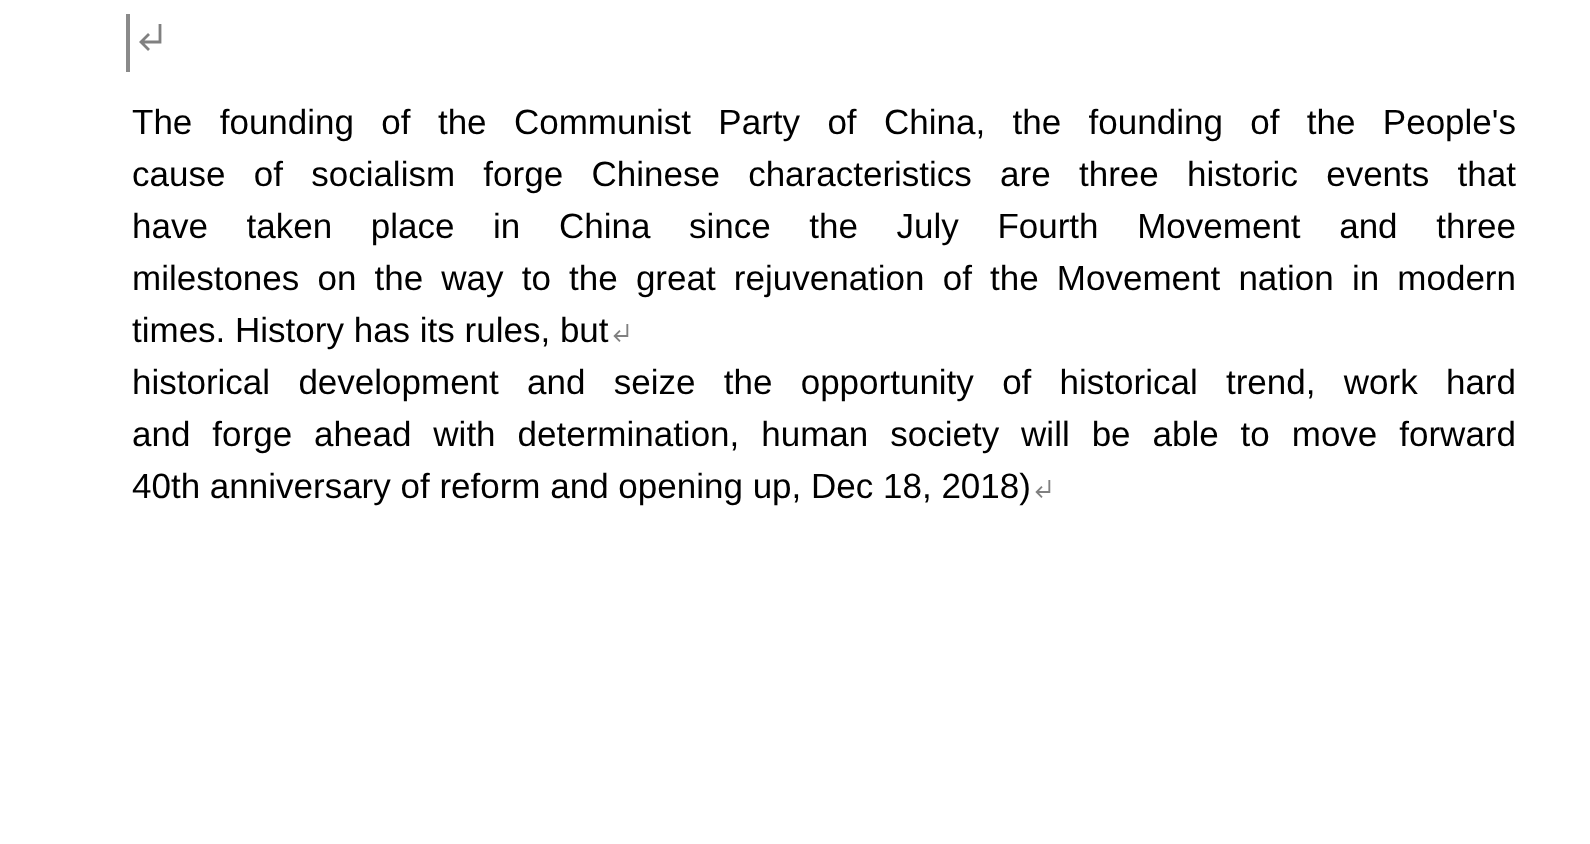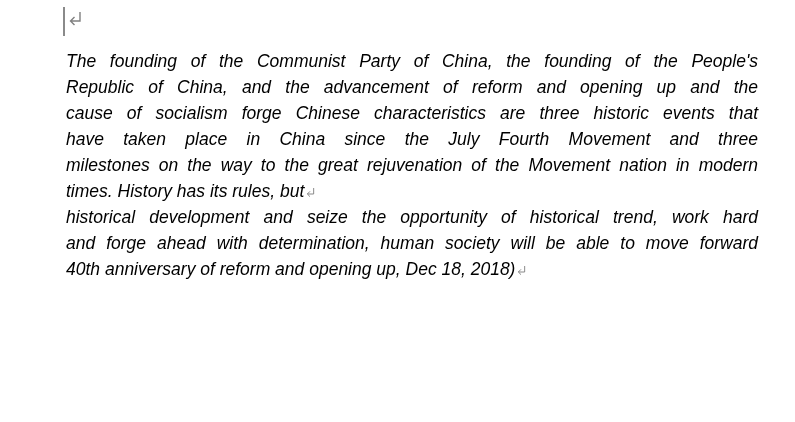--- a/index.html
+++ b/index.html
@@ -41,21 +41,20 @@
   }
   .para {
     margin: 0;
   }
   .line {
     height: 26px;
     line-height: 26px;
     text-align: justify;
     text-align-last: justify;
     white-space: normal;
-    font-style: italic;
   }
   .line.last {
     text-align: left;
     text-align-last: left;
   }
   .inline-mark {
     display: inline-block;
     width: 12px;
     height: 12px;
     margin-left: 1px;
@@ -68,21 +67,20 @@
 <div class="doc">
   <div id="doc-body">
       <div class="empty-line">
         <div class="caret" style="background: rgb(138, 138, 138);"></div>
         <svg viewBox="0 0 18 18" width="18" height="18" class="mark-svg">
           <path d="M13 3 V12 H3.5 M7.5 8 L3.5 12 L7.5 16" fill="none" stroke="#808080" stroke-width="1.4"></path>
         </svg>
       </div>
       <div class="para">
         <div class="line">The founding of the Communist Party of China, the founding of the People's</div>
-        <div class="line">Republic of China, and the advancement of reform and opening up and the</div>
         <div class="line">cause of socialism forge Chinese characteristics are three historic events that</div>
         <div class="line">have taken place in China since the July Fourth Movement and three</div>
         <div class="line">milestones on the way to the great rejuvenation of the Movement nation in modern</div>
         <div class="line last">times. History has its rules, but<svg viewBox="0 0 18 18" width="12" height="12" class="inline-mark">
             <path d="M13 3 V12 H3.5 M7.5 8 L3.5 12 L7.5 16" fill="none" stroke="#808080" stroke-width="1.4"></path>
           </svg></div>
       </div>
       <div class="para">
         <div class="line">historical development and seize the opportunity of historical trend, work hard</div>
         <div class="line">and forge ahead with determination, human society will be able to move forward</div>

